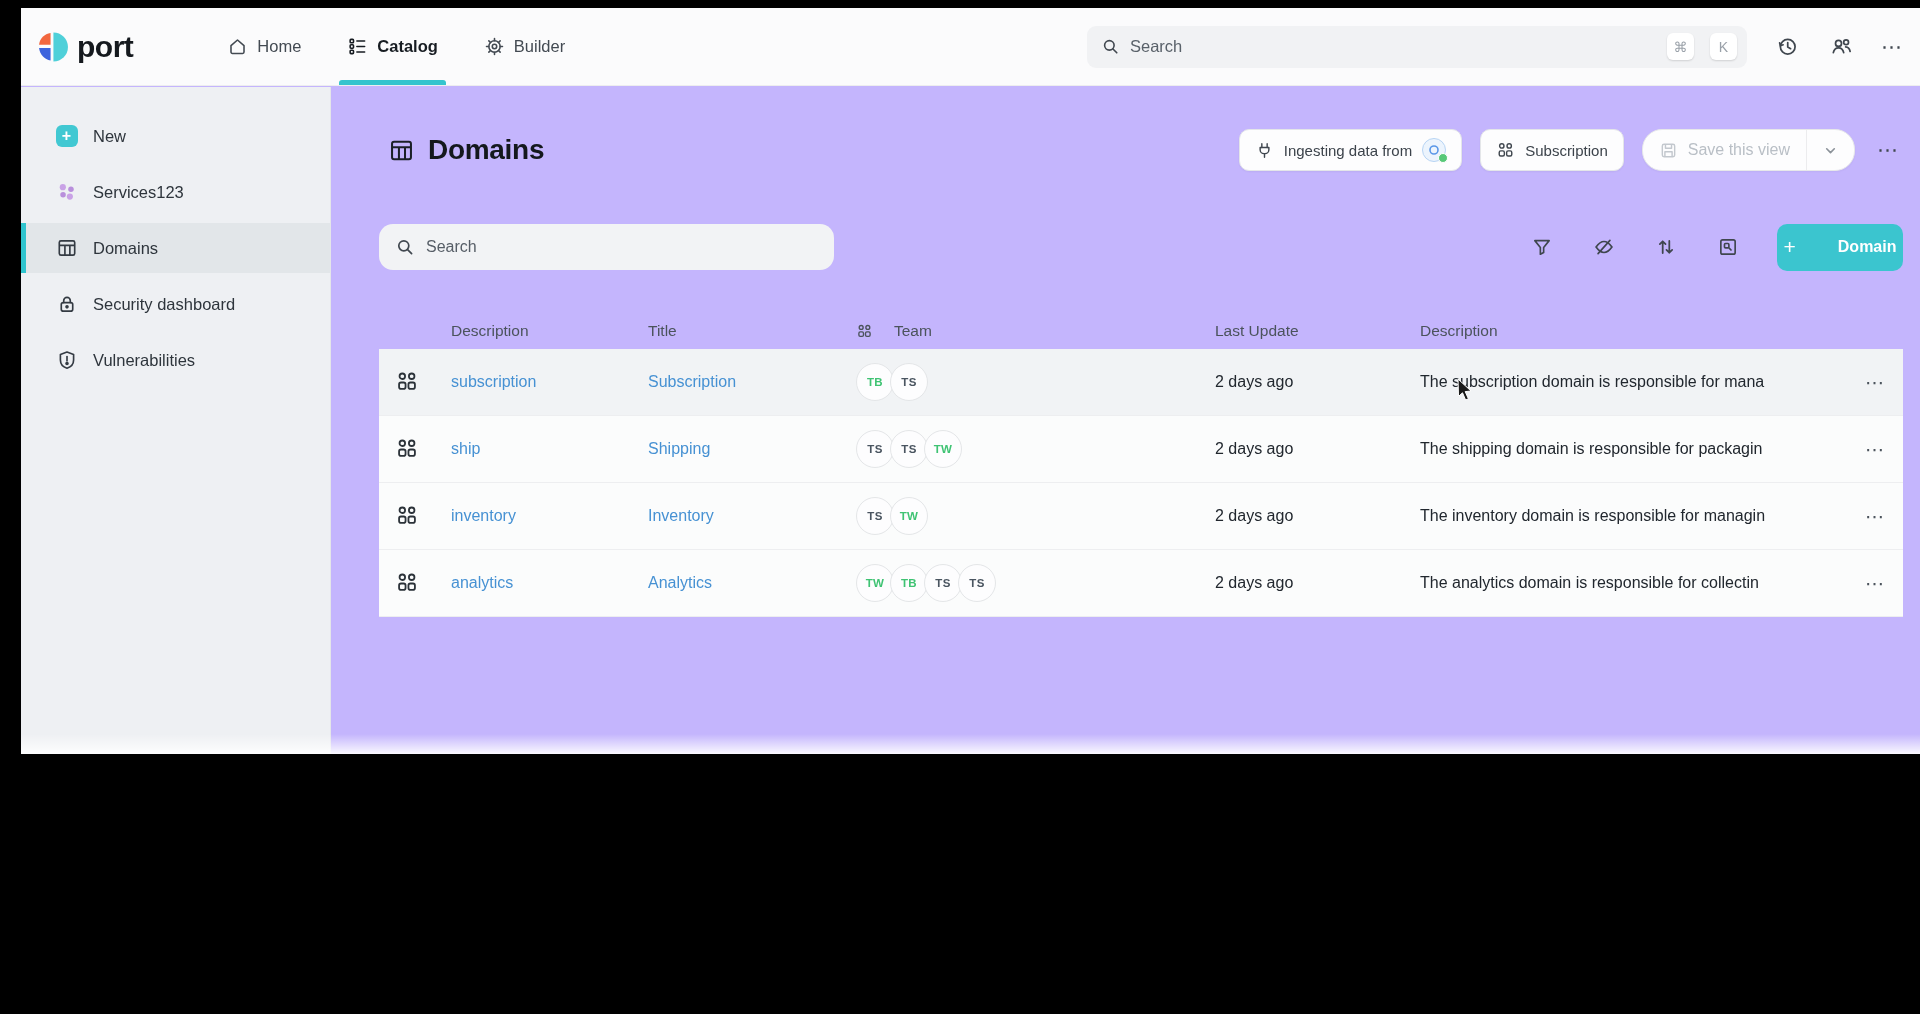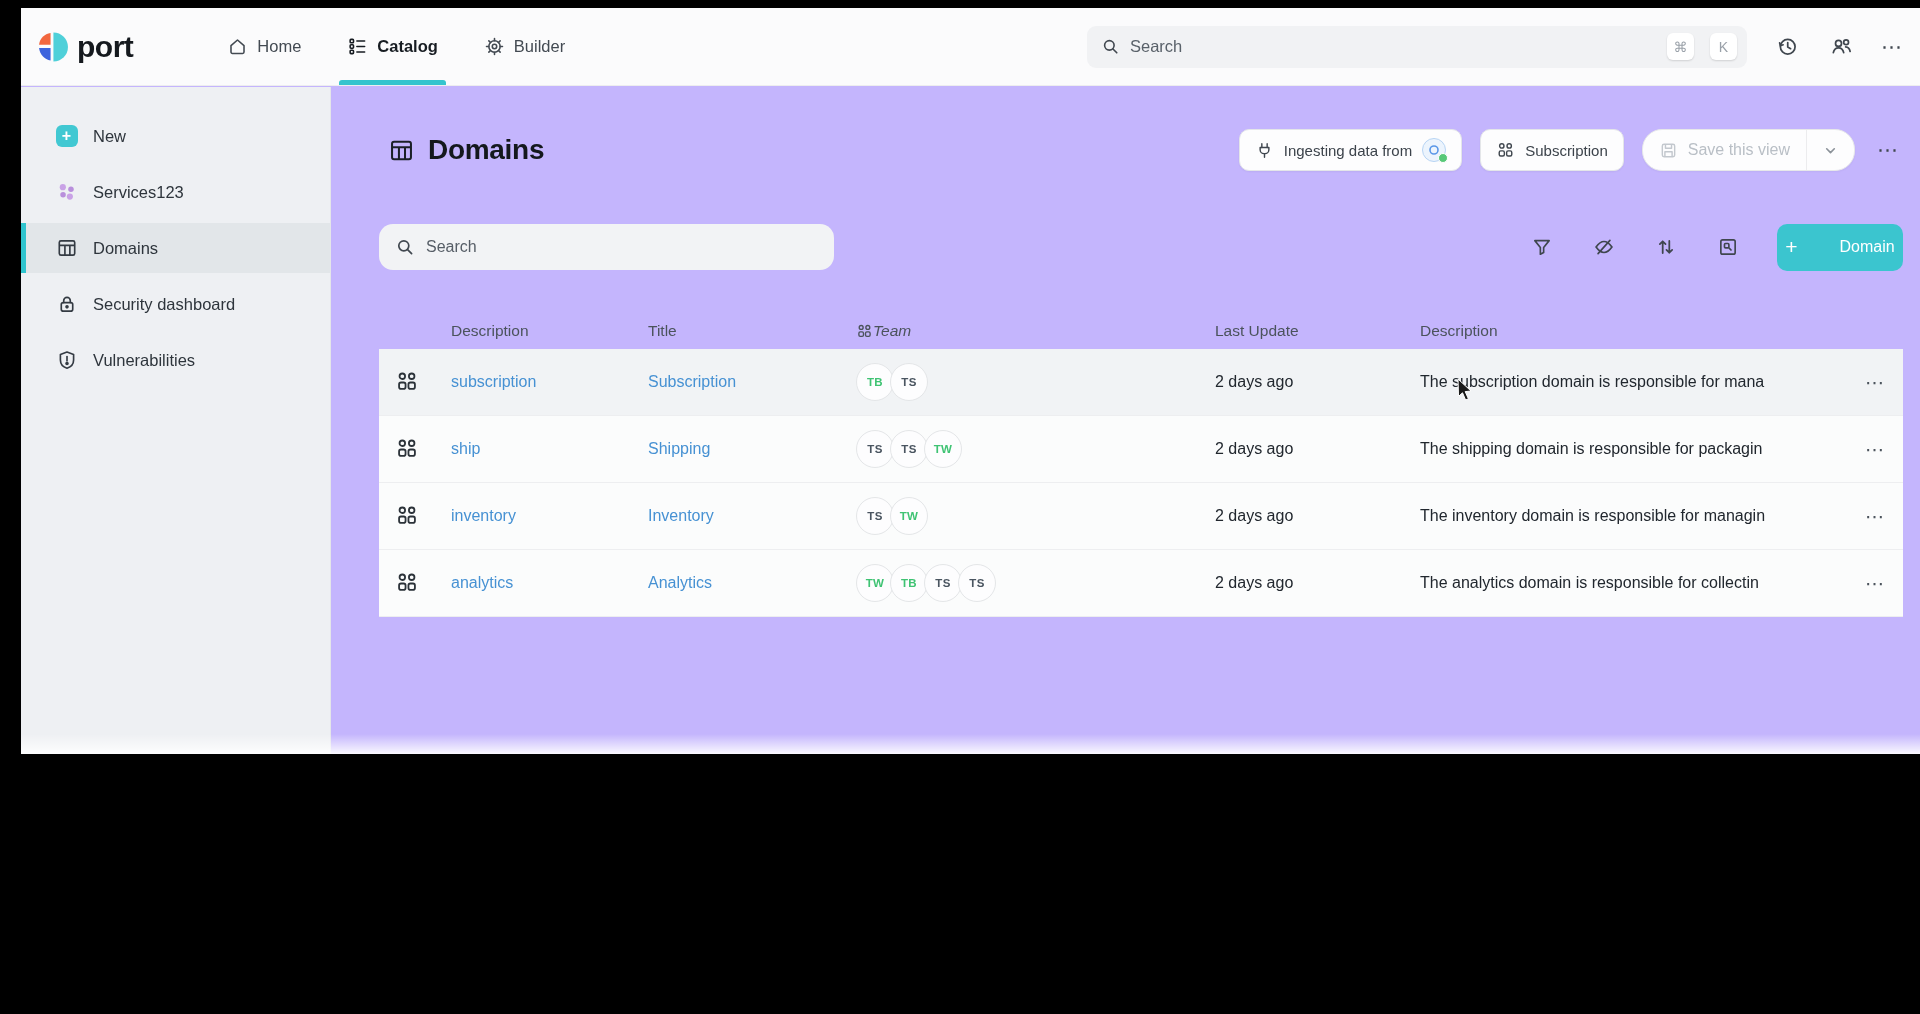--- a/index.html
+++ b/index.html
@@ -86,29 +86,29 @@
   .table-search input { flex:1; border:none; outline:none; background:transparent;
     font-size:16px; color:#30363d; font-family:inherit; }
   .table-search input::placeholder { color:#565d66; }
   .controls-right { margin-left:auto; display:flex; align-items:center; gap:36px; color:#3f464e; }
   .tool-ico { width:26px; height:26px; display:flex; align-items:center; justify-content:center; cursor:pointer; }
   .tool-ico svg { width:22px; height:22px; }
   .add-btn { width:126px; height:47px; background:#3bc5cf; border-radius:10px; border:none;
     color:#fff; display:flex; align-items:center; justify-content:center; gap:10px;
     cursor:pointer; font-family:inherit; }
   .add-plus { font-size:21px; font-weight:400; line-height:1; margin-top:-2px; }
-  .add-label { font-size:16px; font-weight:400;padding-left:32px; }
+  .add-label { font-size:16px; font-weight:700;padding-left:32px; }
 
   
   .table { margin-top:43px; }
   .thead-row, .trow { display:grid;
     grid-template-columns:56px 197px 208px 359px 205px 1fr 56px; align-items:center; }
   .thead-row { height:36px; color:#4b535c; font-size:15.5px; }
   .thead-row > div, .trow > div { padding-left:16px; }
-  .th-team { display:flex; align-items:flex-end; gap:0;font-style:italic; }
+  .th-team { display:flex; align-items:flex-end; gap:21px; }
   .th-team svg { width:17px; height:17px; }
   .trow { height:67px; border-bottom:1px solid #edeef0; font-size:16px; color:#21272e;
     background:#fbfcfc; }
   .trow:first-of-type { border-top:1px solid #f0f1f3; }
   .trow.hover { background:#f1f3f5; }
   .cell-icon { color:#2b3239; }
   .cell-icon svg { width:24px; height:24px; display:block; }
   .cell-link { color:#4691d3; cursor:pointer; }
   .cell-team { display:flex; align-items:center; }
   .avatar { width:38px; height:38px; border-radius:50%; background:#fdfdfe;

